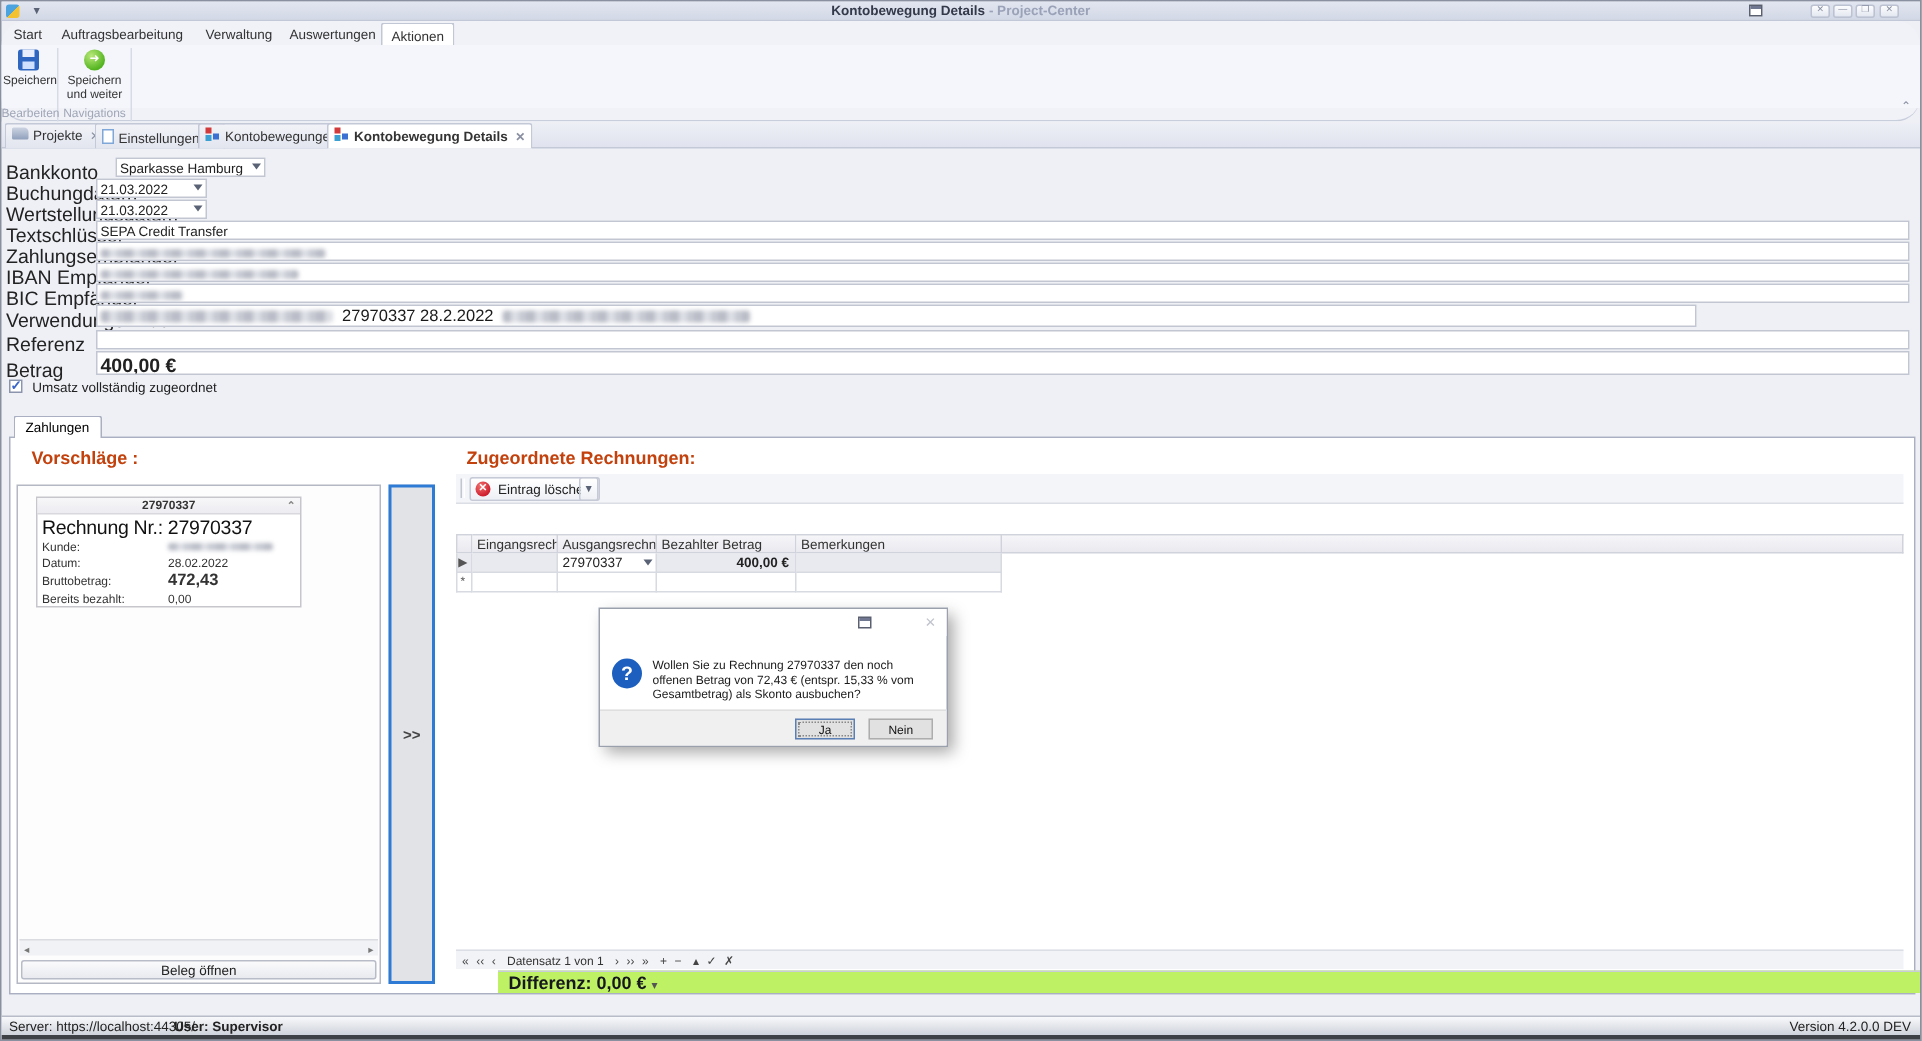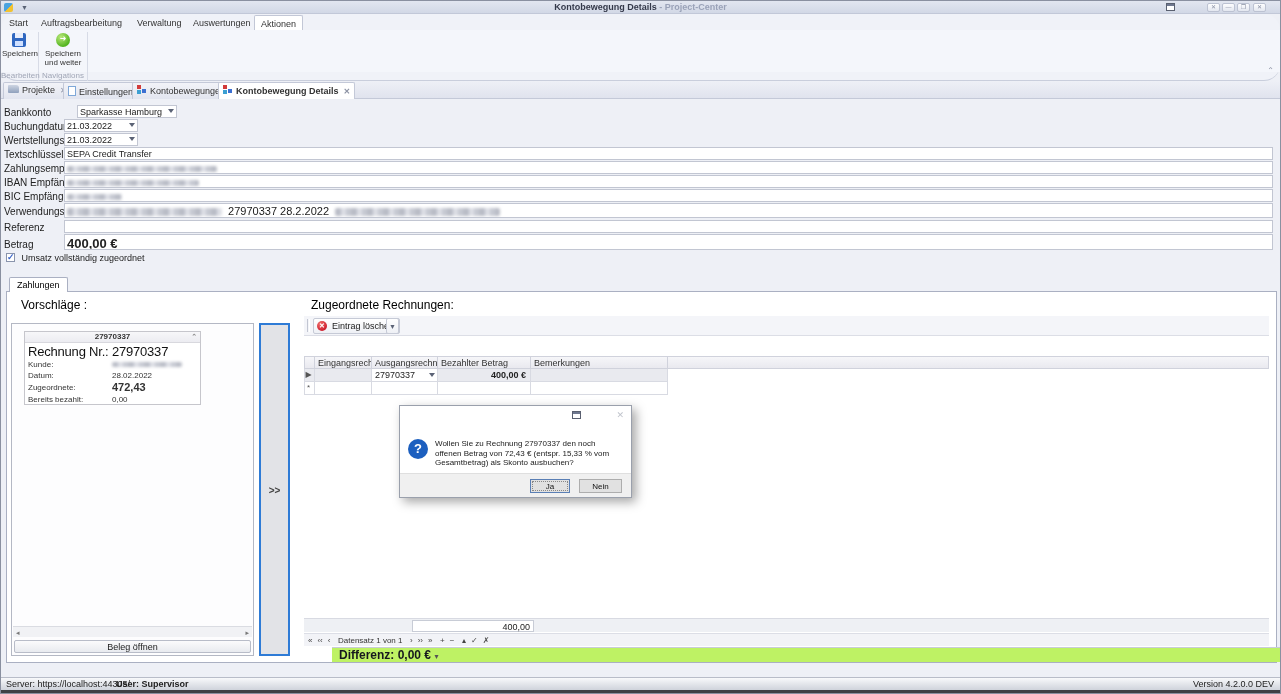--- a/index.html
+++ b/index.html
@@ -45,34 +45,34 @@
     background:linear-gradient(#f2f3f8,#e2e5ef);font-size:9px;color:#333;padding:2px 4px 0 4px;white-space:nowrap;}
   .dtab.active{background:#fff;font-weight:bold;}
   .dtab .x{color:#8a90a2;font-size:8px;margin-left:5px;}
   .ic-folder{display:inline-block;width:11px;height:8px;background:linear-gradient(#cdd4e2,#8fa0bc);border-radius:1px 3px 1px 1px;position:relative;top:0px;margin-right:3px;}
   .ic-doc{display:inline-block;width:8px;height:10px;background:#fff;border:1px solid #7fa8d8;margin-right:3px;position:relative;top:1px;}
   .ic-org{display:inline-block;width:10px;height:9px;position:relative;margin-right:3px;}
   .ic-org:before{content:"";position:absolute;left:0;top:0;width:4px;height:4px;background:#d23b3b;}
   .ic-org:after{content:"";position:absolute;left:5px;top:4px;width:4px;height:4px;background:#3b6fd2;box-shadow:-5px 1px 0 #3b9fd2;}
 
   
-  .flabel{position:absolute;left:3px;font-size:10px;color:#222;}
+  .flabel{position:absolute;left:3px;font-size:13px;color:#222;}
   .fbox{position:absolute;background:#fff;border:1px solid #c2c6d2;font-size:9px;color:#222;padding:1px 2px;overflow:hidden;white-space:nowrap;}
   .combo-arrow{position:absolute;right:2px;top:3px;width:0;height:0;border-left:3px solid transparent;border-right:3px solid transparent;border-top:4px solid #5a6275;}
   .redact{display:inline-block;height:6px;border-radius:2px;vertical-align:middle;
     background:repeating-linear-gradient(90deg,#b9bcc6 0 6px,#dcdee5 6px 11px,#c6c9d2 11px 16px);filter:blur(1.4px);}
   .checkline{position:absolute;left:5px;top:251px;font-size:9px;color:#222;}
   .cbox{display:inline-block;width:9px;height:9px;border:1px solid #8a94ac;background:#fff;position:relative;top:1px;margin-right:4px;}
   .cbox:before{content:"✓";position:absolute;left:0;top:-2px;font-size:9px;color:#3a64c8;font-weight:bold;}
 
   
   .paytab{position:absolute;left:8px;top:276px;height:15px;background:#fff;border:1px solid #aab0c2;border-bottom:none;
     border-radius:2px 2px 0 0;font-size:9px;padding:2px 7px 0 7px;z-index:2;}
   .paypanel{position:absolute;left:5px;top:290px;width:1271px;height:372px;background:#fff;border:1px solid #aab0c2;}
-  .sec-heading{position:absolute;font-size:12px;color:#000000;}
+  .sec-heading{position:absolute;font-size:12px;color:#c2410c;font-weight:bold;}
 
   .sugg-panel{position:absolute;left:10px;top:322px;width:243px;height:333px;border:1px solid #b4b8c4;background:#fdfdfe;}
   .sugg-card{position:absolute;left:12px;top:7px;width:177px;height:74px;border:1px solid #c6c6cc;background:#fff;}
   .card-head{height:11px;background:linear-gradient(#f7f7f9,#ececf1);border-bottom:1px solid #d8d8de;
     font-size:8px;font-weight:bold;text-align:center;color:#333;position:relative;}
   .card-head .chev{position:absolute;right:3px;top:1px;color:#888;font-size:7px;}
   .card-title{font-size:13px;font-weight:normal;color:#111;padding:1px 3px 0 3px;letter-spacing:-0.2px;}
   .card-row{position:relative;font-size:8px;color:#333;padding:0 3px;height:11px;line-height:11px;}
   .card-row .val{position:absolute;left:87px;top:0;}
   .card-row .val.big{font-size:11px;font-weight:bold;}
@@ -236,21 +236,21 @@
   <div class="fbox" style="left:63px;top:174px;width:1209px;height:13px">
     <span class="redact" style="width:132px"></span>
   </div>
 
   <div class="flabel" style="top:190px">BIC Empfänger</div>
   <div class="fbox" style="left:63px;top:188px;width:1209px;height:13px">
     <span class="redact" style="width:55px"></span>
   </div>
 
   <div class="flabel" style="top:205px">Verwendungszweck</div>
-  <div class="fbox" style="left:63px;top:202px;width:1209px;height:15px;font-size:11px">
+  <div class="fbox" style="left:63px;top:202px;width:1067px;height:15px;font-size:11px">
     <span class="redact" style="width:155px;height:8px"></span>
     <span style="margin:0 3px;color:#1a1a1a;">27970337 28.2.2022</span>
     <span class="redact" style="width:165px;height:8px"></span>
   </div>
 
   <div class="flabel" style="top:221px">Referenz</div>
   <div class="fbox" style="left:63px;top:219px;width:1209px;height:13px"></div>
 
   <div class="flabel" style="top:238px">Betrag</div>
   <div class="fbox" style="left:63px;top:233px;width:1209px;height:16px;font-size:13px;font-weight:bold">
@@ -277,21 +277,21 @@
       <div class="card-title">Rechnung Nr.: 27970337</div>
       <div class="card-row">
         <span>Kunde:</span>
         <span class="val"><span class="redact" style="width:70px;height:5px"></span></span>
       </div>
       <div class="card-row">
         <span>Datum:</span>
         <span class="val">28.02.2022</span>
       </div>
       <div class="card-row" style="height:13px;line-height:13px">
-        <span>Zugeordnete:</span>
+        <span>Bruttobetrag:</span>
         <span class="val big">472,43</span>
       </div>
       <div class="card-row">
         <span>Bereits bezahlt:</span>
         <span class="val">0,00</span>
       </div>
     </div>
     <div class="sugg-scroll">
       <span class="la">◂</span>
       <span class="ra">▸</span>
@@ -326,23 +326,20 @@
   </div>
   <div class="gcell rowsel amt" style="left:437px;top:368px;width:93px">400,00 €</div>
   <div class="gcell rowsel" style="left:530px;top:368px;width:137px"></div>
 
   <div class="gcell rowind" style="left:303px;top:381px;width:11px;border-left:1px solid #d8dae2">*</div>
   <div class="gcell" style="left:314px;top:381px;width:57px"></div>
   <div class="gcell" style="left:371px;top:381px;width:66px"></div>
   <div class="gcell" style="left:437px;top:381px;width:93px"></div>
   <div class="gcell" style="left:530px;top:381px;width:137px"></div>
 
-  <div class="summary-row">
-    <div class="summary-cell">400,00</div>
-  </div>
 
   <div class="navbar">
     <span>«</span><span>‹‹</span><span>‹</span>
     <span class="nav-text">Datensatz 1 von 1</span>
     <span>›</span><span>››</span><span>»</span>
     <span>+</span><span>−</span>
     <span>▴</span><span>✓</span><span>✗</span>
   </div>
 
   <div class="diffbar">

